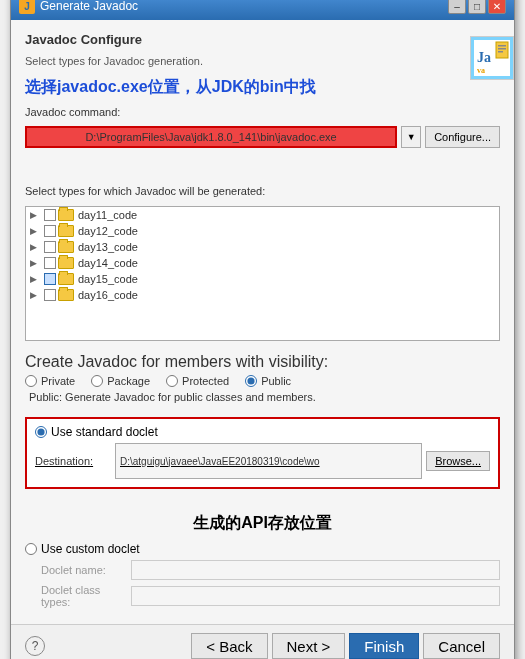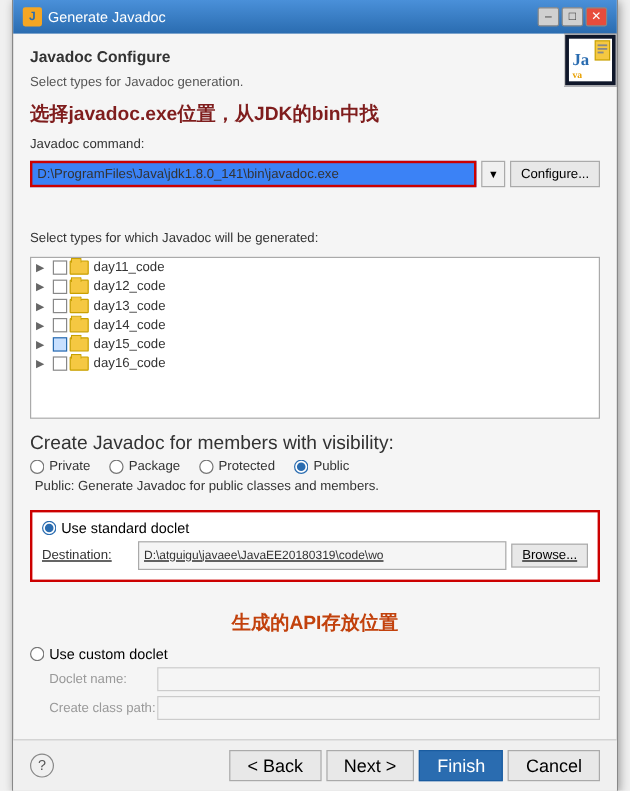--- a/index.html
+++ b/index.html
@@ -87,42 +87,43 @@
       margin-bottom: 2px;
     }
     .section-subtitle {
       font-size: 11px;
       color: #555;
       margin-bottom: 4px;
     }
     .annotation-text {
       font-size: 16px;
       font-weight: bold;
-      color: #7f1d1d;
+      color: #1d4ed8;
       margin-bottom: 2px;
     }
     .label {
       font-size: 11px;
       color: #333;
       margin-bottom: 2px;
     }
     .command-row {
       display: flex;
       align-items: center;
       gap: 4px;
       margin-bottom: 6px;
     }
     .command-input {
       flex: 1;
       height: 22px;
       border: 2px solid #cc0000;
-      background: #3b82f6;
+      background: #ef4444;
       padding: 0 4px;
       font-size: 11px;
       color: #333;
+      text-align: center;
     }
     .command-dropdown {
       width: 20px;
       height: 22px;
       border: 1px solid #aaa;
       background: #f0f0f0;
       display: flex;
       align-items: center;
       justify-content: center;
       cursor: pointer;
@@ -239,40 +240,40 @@
       margin-bottom: 2px;
       text-decoration: underline;
     }
     .doclet-label {
       font-size: 11px;
       color: #333;
       width: 80px;
     }
     .doclet-input {
       flex: 1;
-      height: 24px;
+      height: 36px;
       border: 1px solid #aaa;
       background: #f5f5f5;
       padding: 0 4px;
       font-size: 10px;
       color: #333;
     }
     .browse-btn {
       height: 20px;
       padding: 0 8px;
       border: 1px solid #aaa;
       background: #e8e8e8;
       cursor: pointer;
       font-size: 11px;
       margin-left: 4px;
     }
     .annotation2 {
       font-size: 16px;
       font-weight: bold;
-      color: #c2410c;
+      color: #000000;
       text-align: center;
       margin: -2px 0 2px 0;
     }
     .custom-doclet-section {
       margin-bottom: 4px;
     }
     .custom-radio-row {
       display: flex;
       align-items: center;
       gap: 4px;
@@ -375,21 +376,21 @@
     </div>
     <div class="title-controls">
       <div class="title-btn">–</div>
       <div class="title-btn">□</div>
       <div class="title-btn close-btn">✕</div>
     </div>
   </div>
 
   <div class="content" style="position:relative;">
 
-    <div class="javadoc-logo" style="position:absolute;right:0;top:0;width:44px;height:44px;background:#0f172a;border:1px solid #ccc;display:flex;align-items:center;justify-content:center;">
+    <div class="javadoc-logo" style="position:absolute;right:0;top:16px;width:44px;height:44px;background:#7dd3fc;border:1px solid #ccc;display:flex;align-items:center;justify-content:center;">
       <svg width="36" height="36" viewBox="0 0 36 36">
         <rect x="0" y="0" width="36" height="36" fill="white"></rect>
         <text x="3" y="22" font-size="14" font-weight="bold" fill="#2a6cb0" font-family="serif">Ja</text>
         <text x="3" y="33" font-size="8" fill="#e8a000" font-family="serif">va</text>
         <rect x="22" y="2" width="12" height="16" fill="#f5c842" stroke="#c8a000" stroke-width="1"></rect>
         <rect x="24" y="5" width="8" height="1.5" fill="#888"></rect>
         <rect x="24" y="8" width="8" height="1.5" fill="#888"></rect>
         <rect x="24" y="11" width="5" height="1.5" fill="#888"></rect>
       </svg>
     </div>
@@ -486,21 +487,21 @@
       <div class="custom-radio-row">
         <input type="radio" name="doclet" class="radio-input" style="">
         <span>Use custom doclet</span>
       </div>
       <div class="custom-fields">
         <div class="custom-field-row">
           <span class="custom-field-label">Doclet name:</span>
           <input class="custom-field-input" type="text" disabled="" style="">
         </div>
         <div class="custom-field-row">
-          <span class="custom-field-label">Create class path:</span>
+          <span class="custom-field-label">Doclet class types:</span>
           <input class="custom-field-input" type="text" disabled="" style="">
         </div>
       </div>
     </div>
   </div>
 
   <div class="bottom-bar">
     <div class="help-icon">?</div>
     <div class="nav-buttons">
       <button class="nav-btn">&lt; Back</button>

